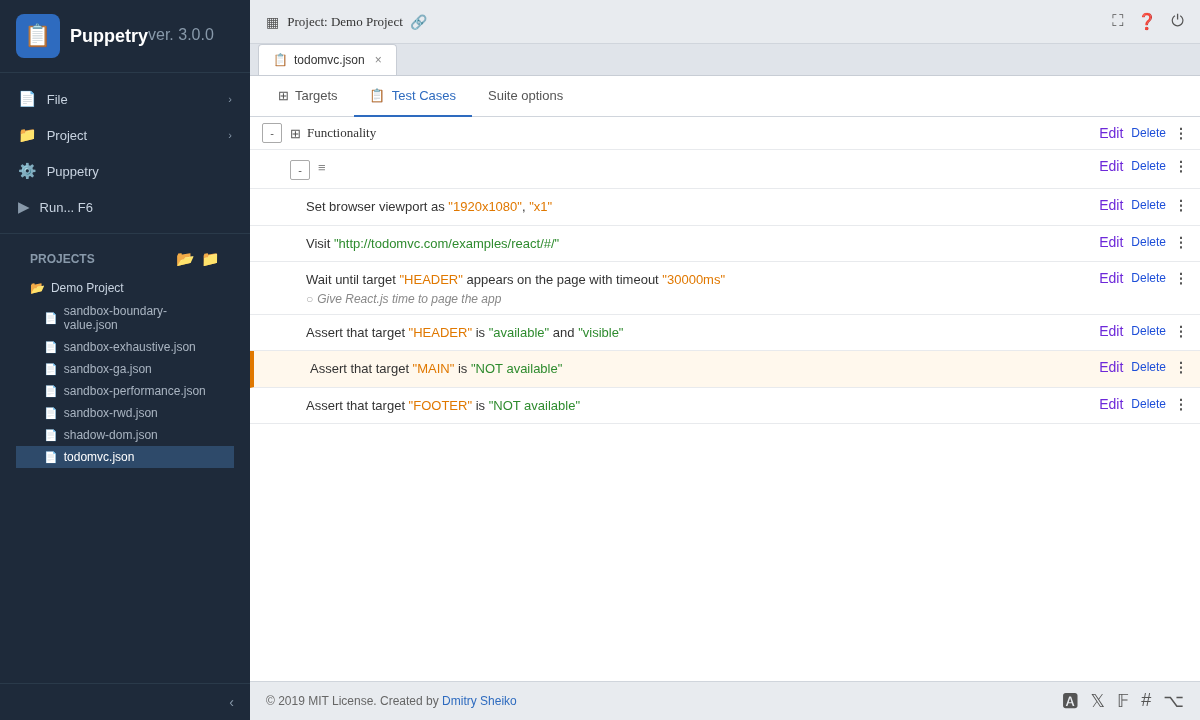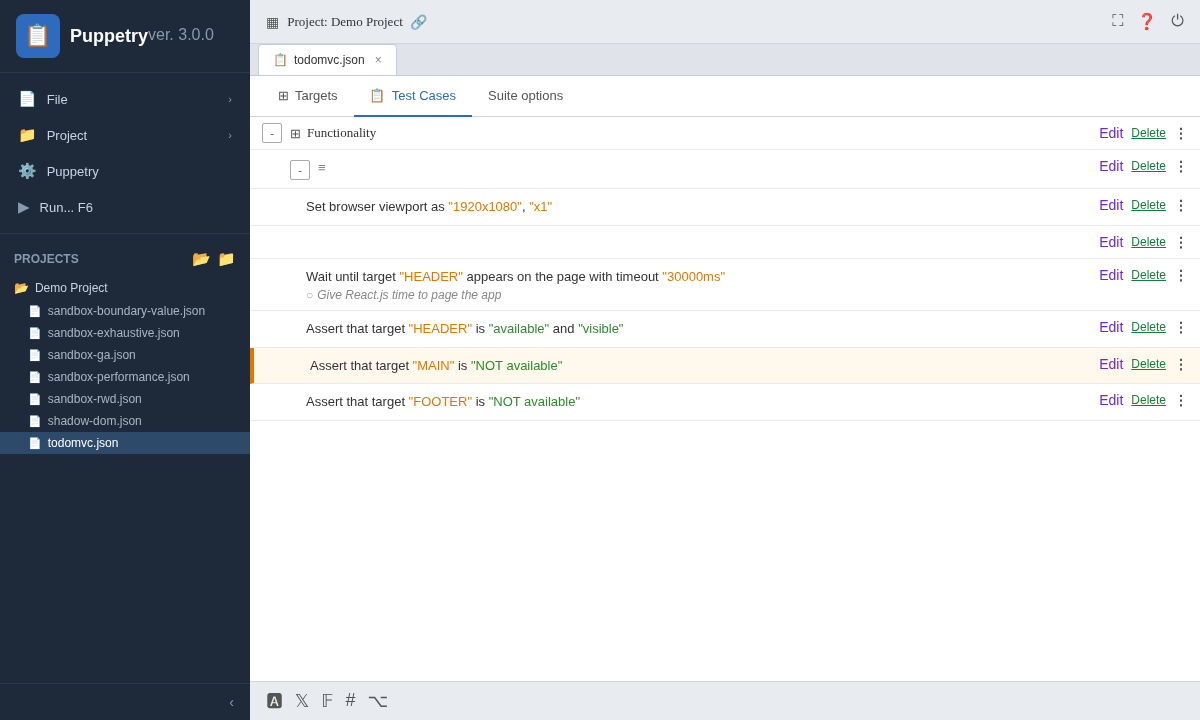--- a/index.html
+++ b/index.html
@@ -35,21 +35,21 @@
 
     .sidebar-nav { padding: 8px 0; border-bottom: 1px solid #2a3a4a; }
     .sidebar-nav-item {
       display: flex; align-items: center; justify-content: space-between;
       padding: 9px 18px; cursor: pointer; color: #c8d3e0;
     }
     .sidebar-nav-item .left { display: flex; align-items: center; gap: 10px; }
     .nav-icon { font-size: 15px; color: #8899aa; }
     .nav-arrow { font-size: 11px; color: #8899aa; }
 
-    .projects-section { padding: 10px 0; flex: 1; overflow-y: auto; }
+    .projects-section { padding: 10px 16px; flex: 1; overflow-y: auto; }
     .projects-header {
       display: flex; align-items: center; justify-content: space-between;
       padding: 6px 14px; font-size: 12px; font-weight: 600; color: #8899aa; text-transform: uppercase;
     }
     .projects-icons { display: flex; gap: 6px; }
     .projects-icons span { cursor: pointer; color: #8899aa; font-size: 15px; }
 
     .project-group { padding: 2px 0; }
     .project-name {
       display: flex; align-items: center; gap: 6px;
@@ -162,21 +162,21 @@
       border: 1px solid #aaa;
       border-radius: 2px;
       display: flex; align-items: center; justify-content: center;
       cursor: pointer; font-size: 11px; color: #555;
       flex-shrink: 0; margin-right: 8px;
     }
     .section-icon { font-size: 13px; color: #555; margin-right: 6px; }
     .section-name { font-size: 13px; color: #333; font-weight: 500; flex: 1; font-family: Liberation Serif, serif; }
     .row-actions { display: flex; align-items: center; gap: 8px; margin-left: auto; }
     .action-edit { color: #6d28d9; cursor: pointer; font-size: 14px; }
-    .action-delete { color: #15803d; cursor: pointer; font-size: 12px; text-decoration: underline; }
+    .action-delete { color: #1d4ed8; cursor: pointer; font-size: 12px; }
     .action-more { color: #555; cursor: pointer; font-size: 14px; font-weight: bold; }
 
     
     .test-row {
       display: flex; align-items: flex-start;
       padding: 8px 12px 8px 40px;
       border-bottom: 1px solid #e8eaed;
       background: white;
     }
     .test-row-inner { flex: 1; display: flex; align-items: flex-start; }
@@ -392,20 +392,25 @@
           </span>
         </div>
         <div class="row-actions">
           <span class="action-edit">Edit</span>
           <span class="action-delete">Delete</span>
           <span class="action-more">⋮</span>
         </div>
       </div>
 
       <div class="step-row">
+        <div class="test-content">
+          <span class="test-text">
+            Visit <span class="val-green">"http://todomvc.com/examples/react/#/"</span>
+          </span>
+        </div>
         <div class="row-actions">
           <span class="action-edit">Edit</span>
           <span class="action-delete">Delete</span>
           <span class="action-more">⋮</span>
         </div>
       </div>
 
       <div class="step-row">
         <div class="test-content">
           <span class="test-text">
@@ -459,20 +464,23 @@
           <span class="action-edit">Edit</span>
           <span class="action-delete">Delete</span>
           <span class="action-more">⋮</span>
         </div>
       </div>
 
     </div>
   </div>
 
   <div class="footer">
+    <div>
+      <span>© 2019 MIT License. Created by </span><a class="footer-link">Dmitry Sheiko</a>
+    </div>
     <div class="footer-icons">
       <span>🅰</span>
       <span>𝕏</span>
       <span>𝔽</span>
       <span>#</span>
       <span>⌥</span>
     </div>
   </div>
 </div>
 

